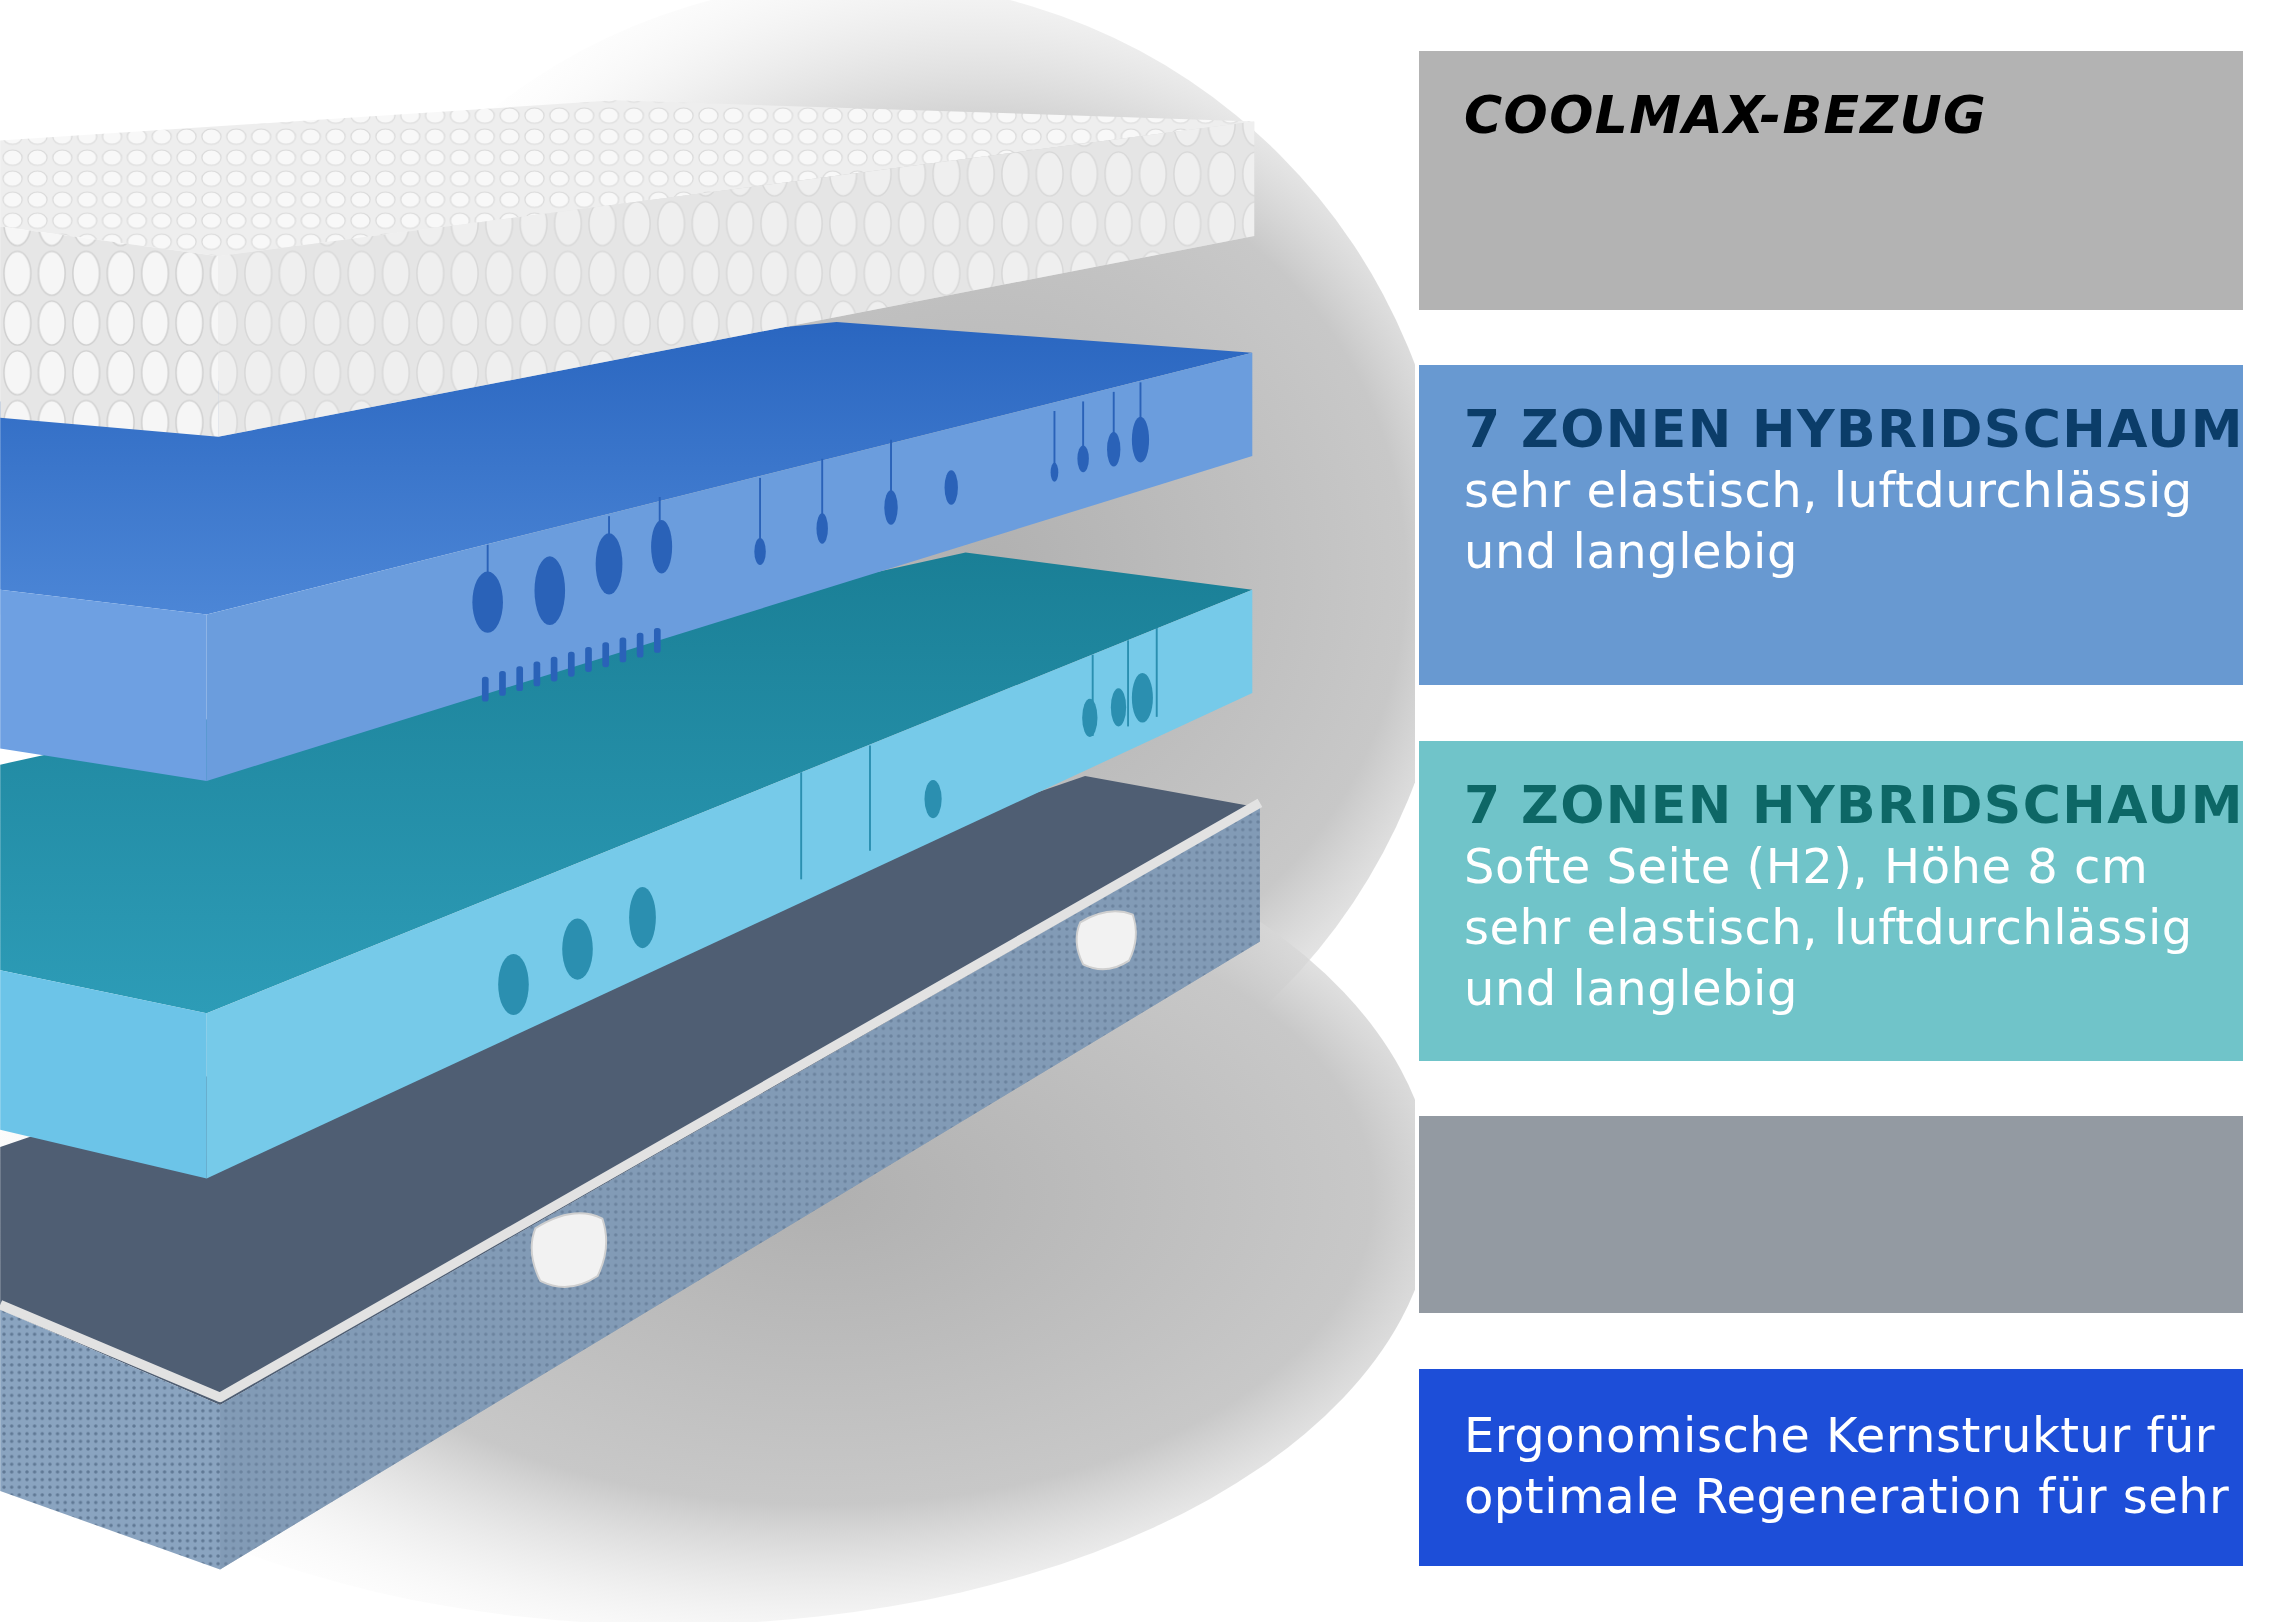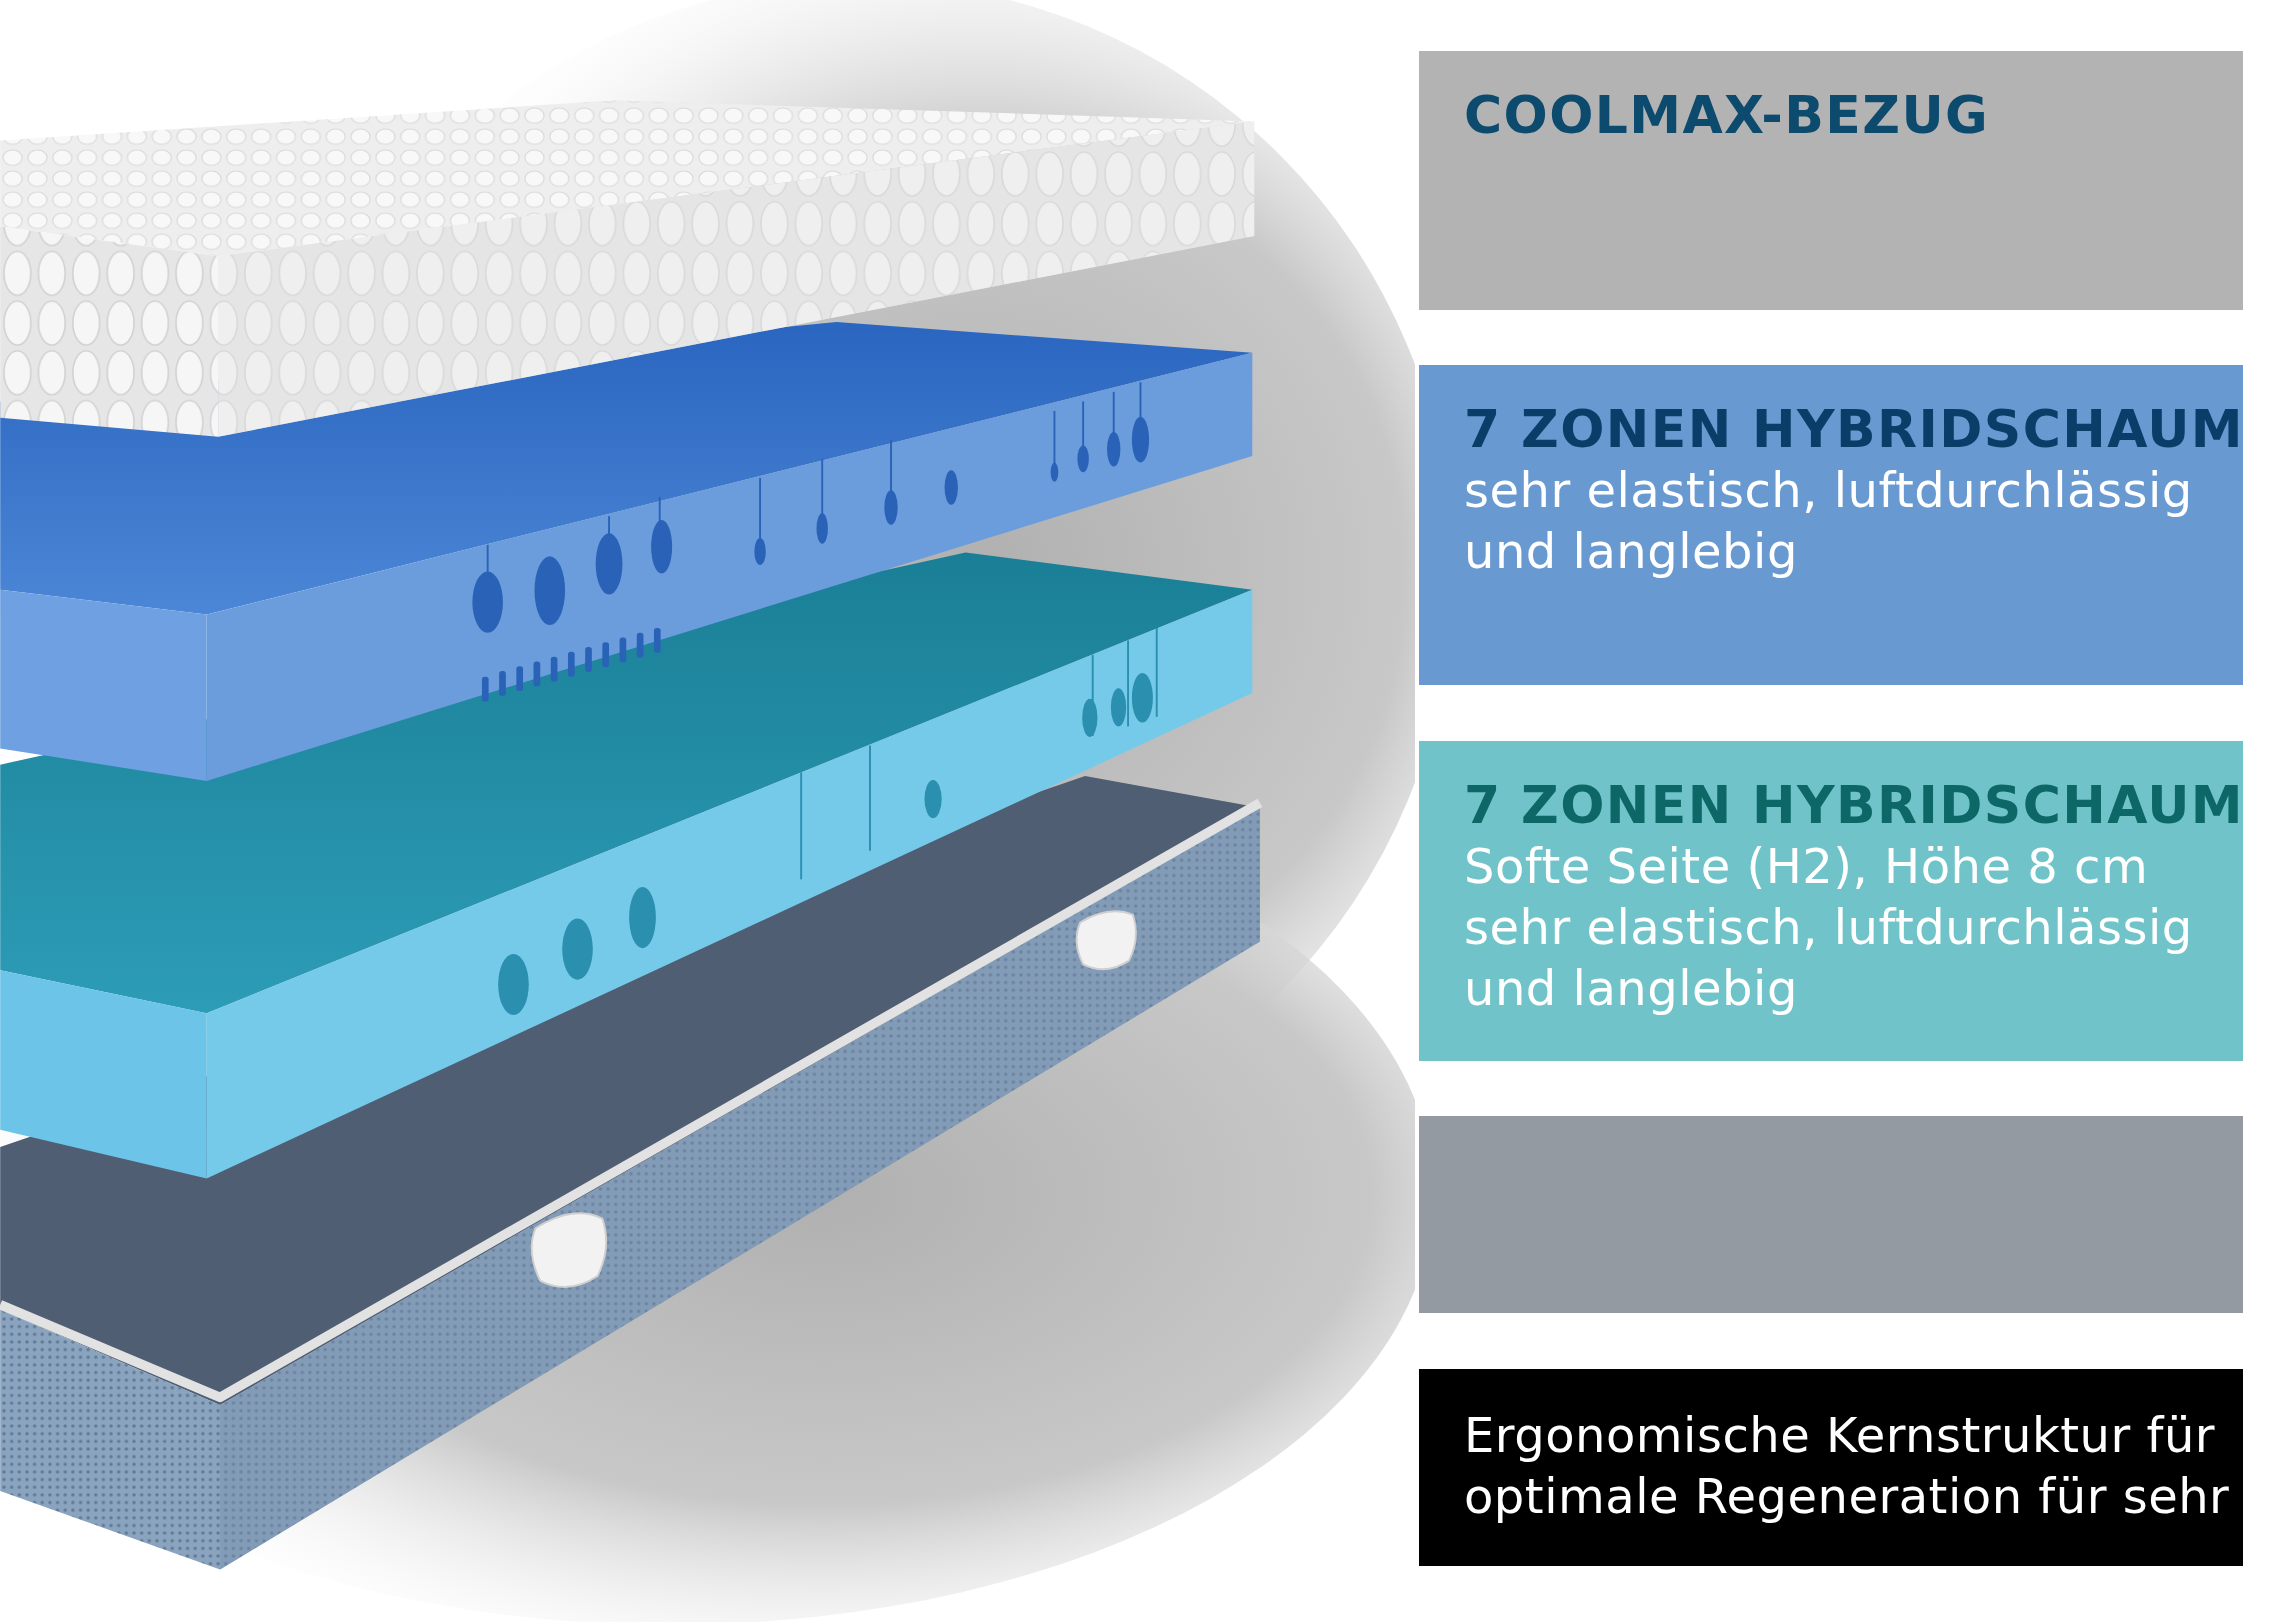--- a/index.html
+++ b/index.html
@@ -138,21 +138,21 @@
       <polygon points="0,237 228,268 228,457 0,437" fill="url(#coverFront)"></polygon>
       <polygon points="228,268 1312,127 1312,247 228,457" fill="#e4e4e4"></polygon>
       <polygon points="228,268 1312,127 1312,247 228,457" fill="url(#coverFront)" opacity="0.6"></polygon>
     </g>
   </svg>
 </div>
 
 <div class="panel">
 
   <div class="feature-box" id="box0" style="top:51px;height:259px;background:#b3b3b3;">
-    <div class="feature-title" style="color:#0c4a6e;">COOLMAX-BEZUG</div>
+    <div class="feature-title" style="color:#000000;font-style:italic;">COOLMAX-BEZUG</div>
   </div>
 
   <div class="feature-box" id="box1" style="top:365px;height:320px;background:#6899d1;">
     <div class="feature-title" style="color:#0b3d69;">7 ZONEN HYBRIDSCHAUM</div>
     <div class="feature-desc">
       <div>sehr elastisch, luftdurchlässig</div>
       <div>und langlebig</div>
     </div>
   </div>
 
@@ -161,21 +161,21 @@
     <div class="feature-desc">
       <div>Softe Seite (H2), Höhe 8 cm</div>
       <div>sehr elastisch, luftdurchlässig</div>
       <div>und langlebig</div>
     </div>
   </div>
 
   <div class="feature-box" id="box3" style="top:1116px;height:197px;background:#939aa2;">
   </div>
 
-  <div class="feature-box" id="box4" style="top:1369px;height:197px;background:#000000;padding-top:36px;">
+  <div class="feature-box" id="box4" style="top:1369px;height:197px;background:#1d4ed8;padding-top:36px;">
     <div class="feature-desc">
       <div>Ergonomische Kernstruktur für</div>
       <div>optimale Regeneration für sehr</div>
     </div>
   </div>
 
 </div>
 
 
 </body></html>

